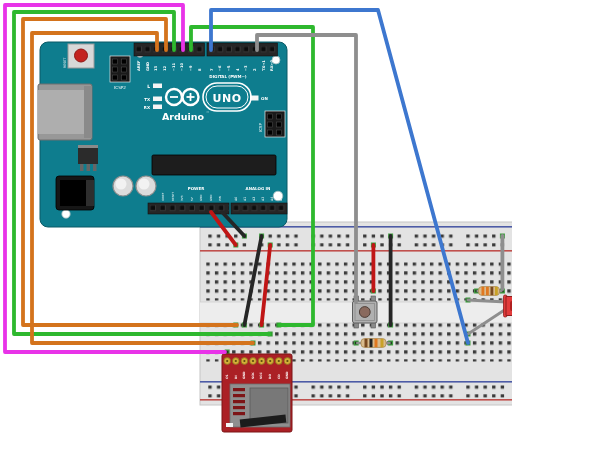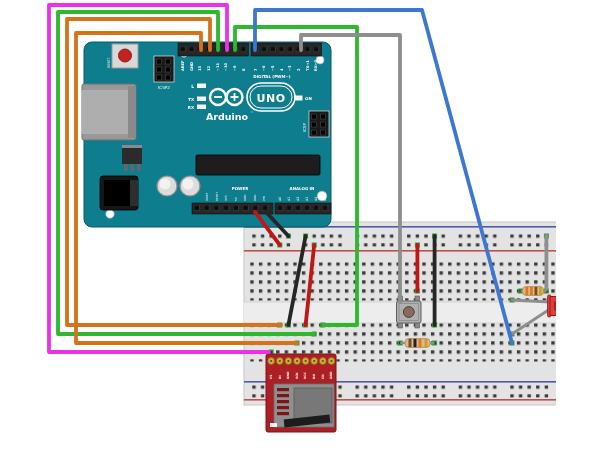--- a/index.html
+++ b/index.html
@@ -1,17 +1,17 @@
 <!DOCTYPE html>
 <html><head>
 <meta charset="utf-8">
 <style>
   html,body{margin:0;padding:0;background:#fff;}
   .stage{position:relative;width:512px;height:450px;background:#fff;overflow:hidden;
-         font-family:"DejaVu Sans",sans-serif;padding-left:44px;}
+         font-family:"DejaVu Sans",sans-serif;}
   svg{display:block;}
   text{font-family:"DejaVu Sans",sans-serif;}
   .wtxt{fill:#ffffff;}
   .b{font-weight:bold;}
   .t28{font-size:2.8px;} .t30{font-size:3px;} .t32{font-size:3.2px;}
   .t36{font-size:3.6px;} .t40{font-size:4px;} .t42{font-size:4.2px;}
   .t45{font-size:4.5px;} .t90{font-size:9.5px;} .t110{font-size:11px;letter-spacing:.5px;}
   .t35{font-size:3.5px;}
 </style>
 </head>

